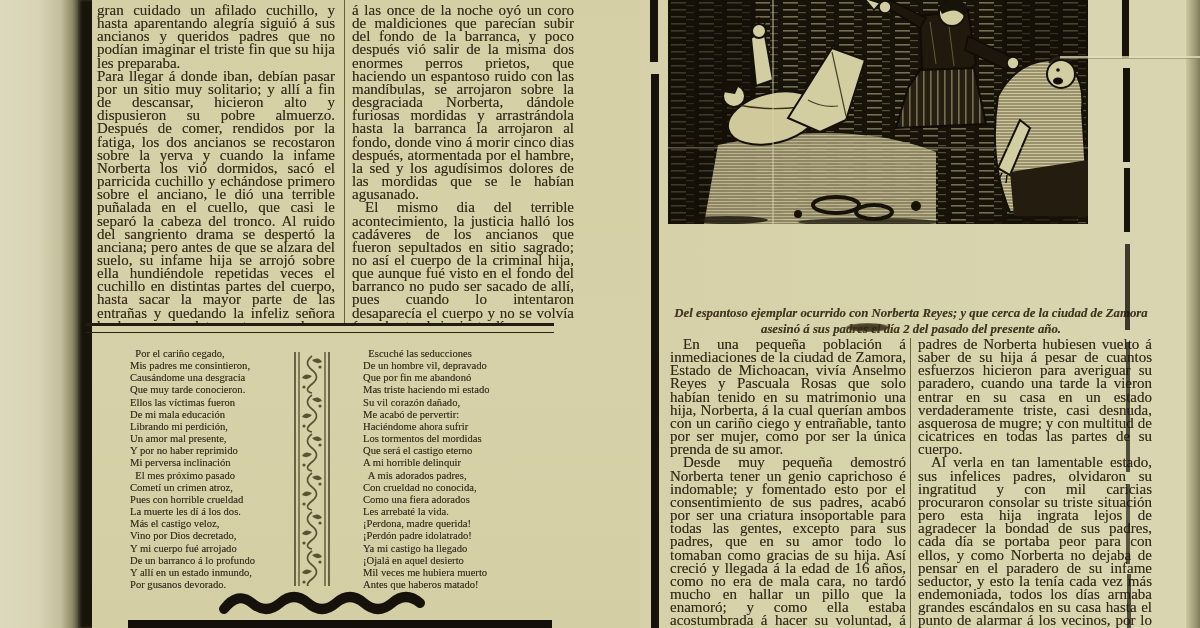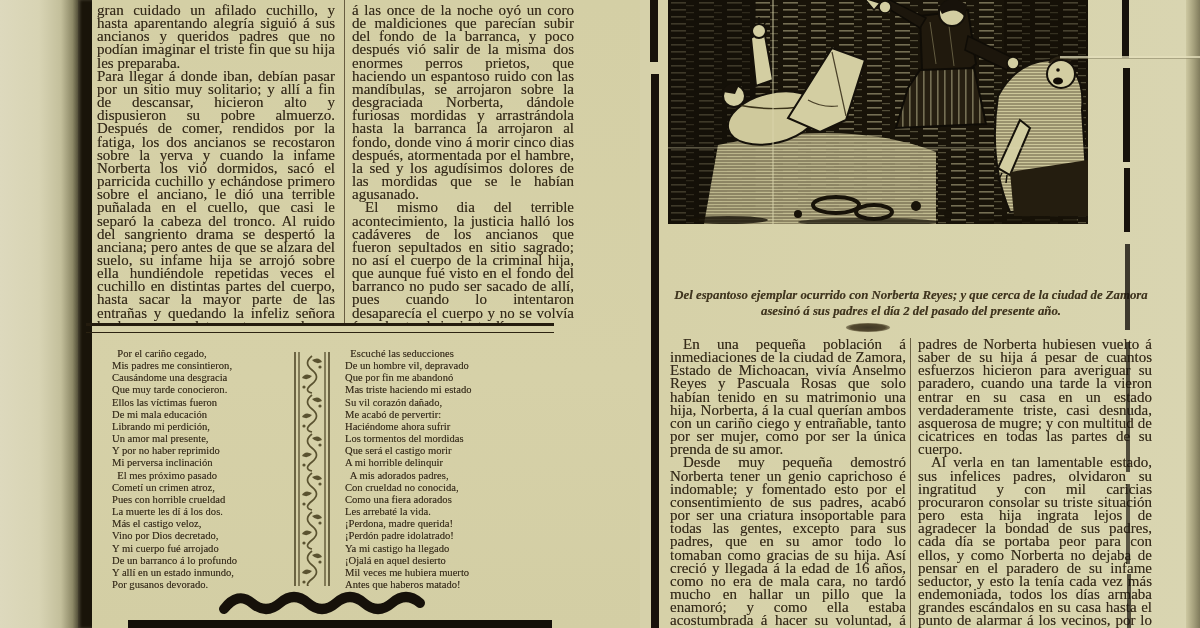--- a/index.html
+++ b/index.html
@@ -41,20 +41,21 @@
     font-size:15px;line-height:13.15px;color:#352b1b;
     text-shadow:0 0 .5px rgba(62,47,26,.55);
   }
   .textcol .para{text-indent:13px;text-align:justify;hyphens:auto;margin:0;}
   .flush-all .para{text-indent:0;}
   .no-first-indent .para:first-child{text-indent:0;}
 
   .poemcol{
     position:absolute;font-size:10.6px;line-height:12.15px;color:#362c1c;
     text-shadow:0 0 .5px rgba(62,47,26,.5);
+    margin-left:18px;
   }
   .poemcol .verse{white-space:pre;}
 
   .col-divider{position:absolute;width:1px;background:#55492f;opacity:.85;}
 
   .h-double-rule{
     position:absolute;left:86px;top:323px;width:468px;height:6px;
     border-top:3px solid #241c0e;border-bottom:1px solid #2c2311;
   }
 
@@ -64,21 +65,21 @@
   .headline{
     position:absolute;left:664px;top:230px;width:490px;height:52px;
     text-align:center;white-space:nowrap;
   }
   .headline-inner{
     display:inline-block;transform:scaleX(.86);transform-origin:50% 50%;
     font-size:40px;font-weight:bold;color:#251c0c;letter-spacing:0;
     text-shadow:0 0 1px rgba(37,28,12,.65);
   }
   .subheadline{
-    position:absolute;left:672px;top:287px;width:478px;
+    position:absolute;left:672px;top:305px;width:478px;
     font-style:italic;font-weight:bold;font-size:12.8px;line-height:16px;
     text-align:center;color:#40351f;text-shadow:0 0 .5px rgba(64,53,31,.5);
   }
   .ink-smudge{
     position:absolute;left:846px;top:323px;width:44px;height:9px;border-radius:50%;
     background:radial-gradient(ellipse at center,#241c0e 0%,#3a2f18 55%,rgba(58,47,24,0) 90%);
     opacity:.85;
   }
 
   svg{display:block;}
@@ -158,21 +159,21 @@
 
   <div class="poemcol" style="left:345px;top:348px;width:206px;">
       <div class="verse">  Escuché las seducciones</div>
       <div class="verse">De un hombre vil, depravado</div>
       <div class="verse">Que por fin me abandonó</div>
       <div class="verse">Mas triste haciendo mi estado</div>
       <div class="verse">Su vil corazón dañado,</div>
       <div class="verse">Me acabó de pervertir:</div>
       <div class="verse">Haciéndome ahora sufrir</div>
       <div class="verse">Los tormentos del mordidas</div>
-      <div class="verse">Que será el castigo morir</div>
+      <div class="verse">Que será el castigo eterno</div>
       <div class="verse">A mi horrible delinquir</div>
       <div class="verse">  A mis adorados padres,</div>
       <div class="verse">Con crueldad no conocida,</div>
       <div class="verse">Como una fiera adorados</div>
       <div class="verse">Les arrebaté la vida.</div>
       <div class="verse">¡Perdona, madre querida!</div>
       <div class="verse">¡Perdón padre idolatrado!</div>
       <div class="verse">Ya mi castigo ha llegado</div>
       <div class="verse">¡Ojalá en aquel desierto</div>
       <div class="verse">Mil veces me hubiera muerto</div>

